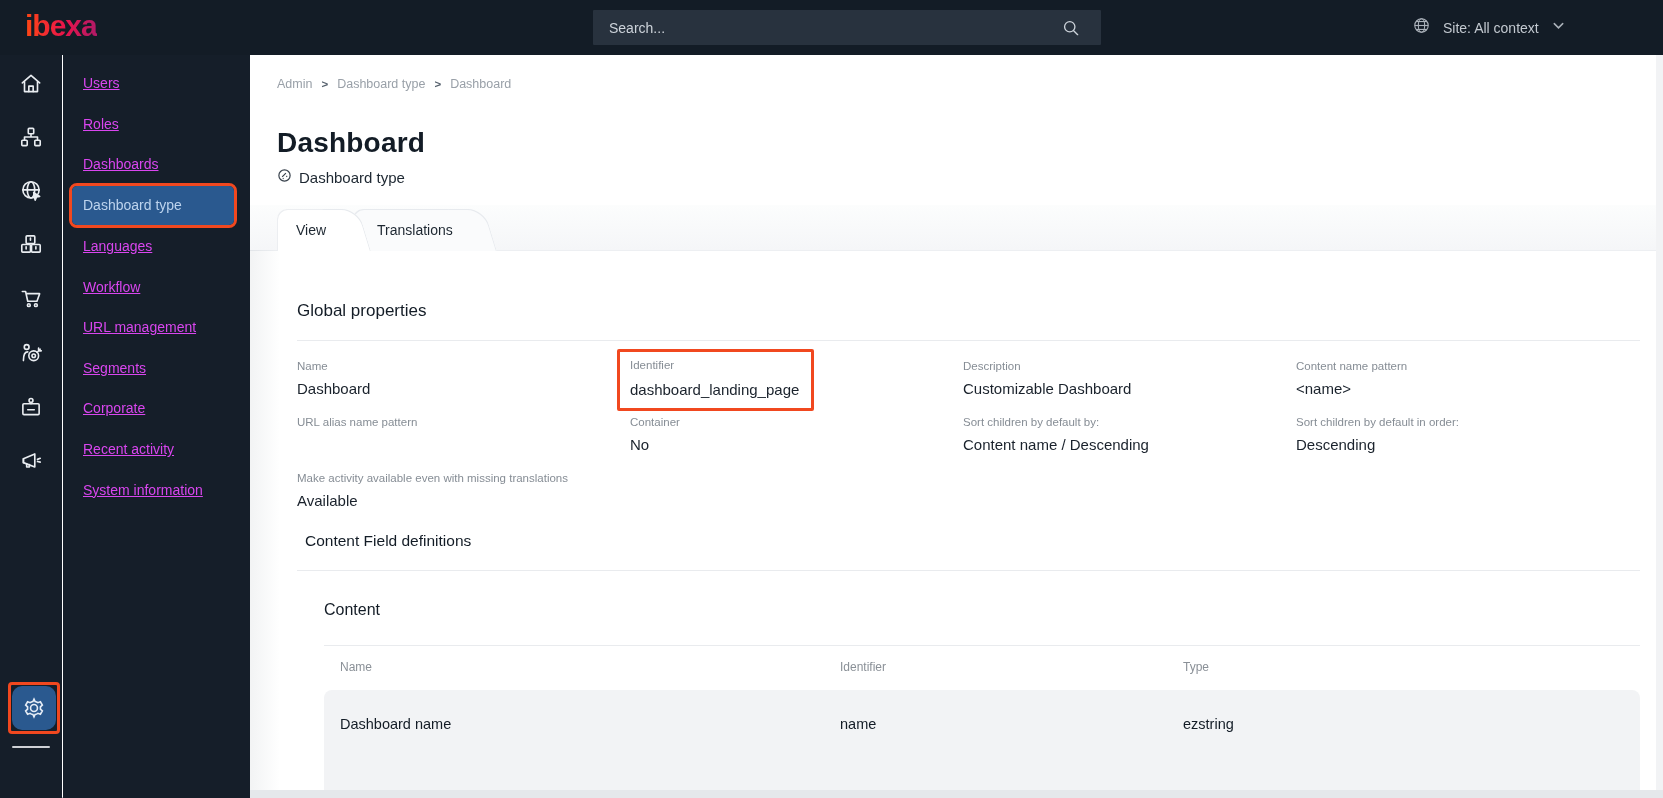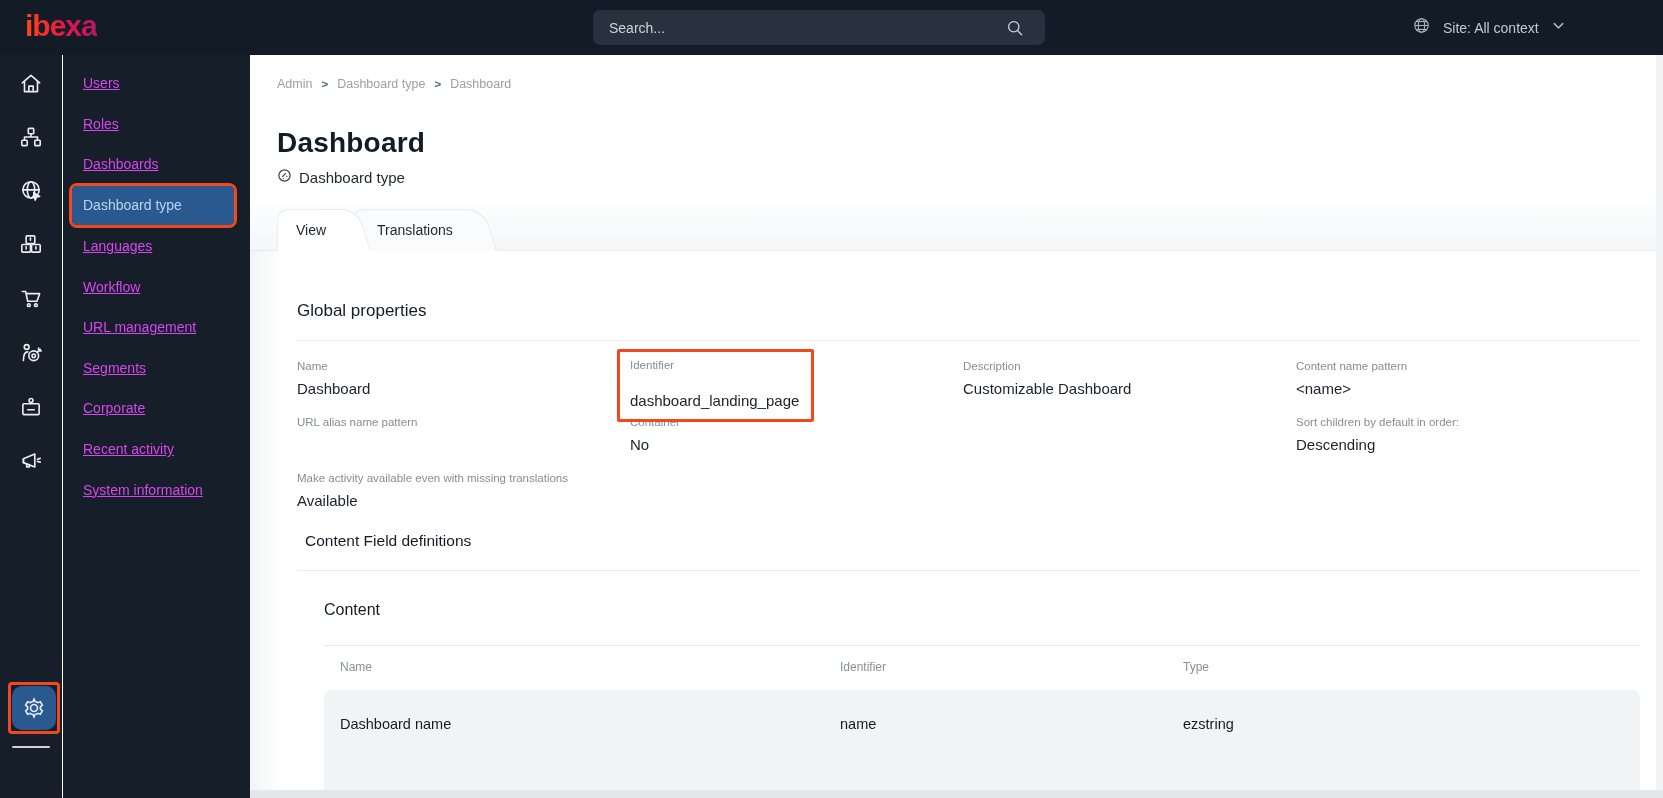--- a/index.html
+++ b/index.html
@@ -11,22 +11,22 @@
     box-shadow: inset 0 0 0 1px #b9bdc2;
   }
   
   .topbar { position:absolute; left:0; top:0; width:1663px; height:55px; background:#131c26; z-index:20; }
   .logo {
     position:absolute; left:25px; top:9px; font-size:30px; font-weight:700; letter-spacing:-1px;
     background:linear-gradient(90deg,#ff4713 0%, #e8144b 55%, #b11a67 100%);
     -webkit-background-clip:text; background-clip:text; color:transparent; cursor:pointer;
   }
   .searchbar {
-    position:absolute; left:593px; top:10px; width:452px; height:35px;
-    background:#28323e; border-radius:7px; display:flex; align-items:center; padding:0 20px 0 16px;
+    position:absolute; left:593px; top:10px; width:508px; height:35px;
+    background:#28323e; border-radius:1px; display:flex; align-items:center; padding:0 20px 0 16px;
   }
   .searchbar input {
     flex:1; background:transparent; border:none; outline:none; color:#e8ecf0; font-size:14px;
     font-family:"Liberation Sans", sans-serif;
   }
   .searchbar input::placeholder { color:#cdd3da; opacity:1; }
   .search-icon { width:20px; height:20px; flex:0 0 auto; cursor:pointer; }
   .site-context { position:absolute; left:1412px; top:0; height:55px; display:flex; align-items:center; gap:12px; cursor:pointer; }
   .site-context .label { color:#c3c9d0; font-size:14px; }
   
@@ -88,21 +88,21 @@
   .div-2 { left:47px; right:23px; top:515px; }
   .div-3 { left:74px; right:23px; top:590px; }
   .field { position:absolute; z-index:7; }
   .field .flabel { font-size:11.5px; color:#868d95; line-height:14px; }
   .field .fvalue { font-size:15px; color:#1a222c; line-height:20px; margin-top:6px; }
   .identifier-annot {
     position:absolute; left:367px; top:294px; width:197px; min-height:51px;
     border:3px solid #f1481f; border-radius:2px; padding:6px 12px 8px 10px; z-index:8; background:#fff;
   }
   .identifier-annot .flabel { font-size:11.5px; color:#868d95; line-height:14px; }
-  .identifier-annot .fvalue { font-size:15px; color:#1a222c; line-height:20px; margin-top:19px; }
+  .identifier-annot .fvalue { font-size:15px; color:#1a222c; line-height:20px; margin-top:8px; }
   
   .th { position:absolute; top:605px; font-size:12px; color:#8a9097; z-index:7; }
   .th-name { left:90px; } .th-identifier { left:590px; } .th-type { left:933px; }
   .trow { position:absolute; left:74px; right:23px; top:635px; height:108px; background:#f2f3f5; border-radius:8px; z-index:7; cursor:pointer; }
   .trow .td { position:absolute; top:26px; font-size:14.5px; color:#131c26; }
   .td-name { left:16px; } .td-identifier { left:516px; } .td-type { left:859px; }
   
   .hscroll { position:absolute; left:250px; right:0; bottom:0; height:8px; background:#e5e8eb; z-index:21; cursor:pointer; }
   .vscroll { position:absolute; right:0; top:55px; bottom:8px; width:7px; background:#f2f3f5; z-index:21; cursor:pointer; }
 </style>
@@ -291,20 +291,24 @@
   <div class="field" style="left:47px; top:360px;">
     <div class="flabel">URL alias name pattern</div>
     <div class="fvalue"></div>
   </div>
 
   <div class="field" style="left:380px; top:360px;">
     <div class="flabel">Container</div>
     <div class="fvalue">No</div>
   </div>
 
+  <div class="field" style="left:713px; top:360px;">
+    <div class="flabel">Sort children by default by:</div>
+    <div class="fvalue">Content name / Descending</div>
+  </div>
 
   <div class="field" style="left:1046px; top:360px;">
     <div class="flabel">Sort children by default in order:</div>
     <div class="fvalue">Descending</div>
   </div>
 
   <div class="field" style="left:47px; top:416px;">
     <div class="flabel">Make activity available even with missing translations</div>
     <div class="fvalue">Available</div>
   </div>

